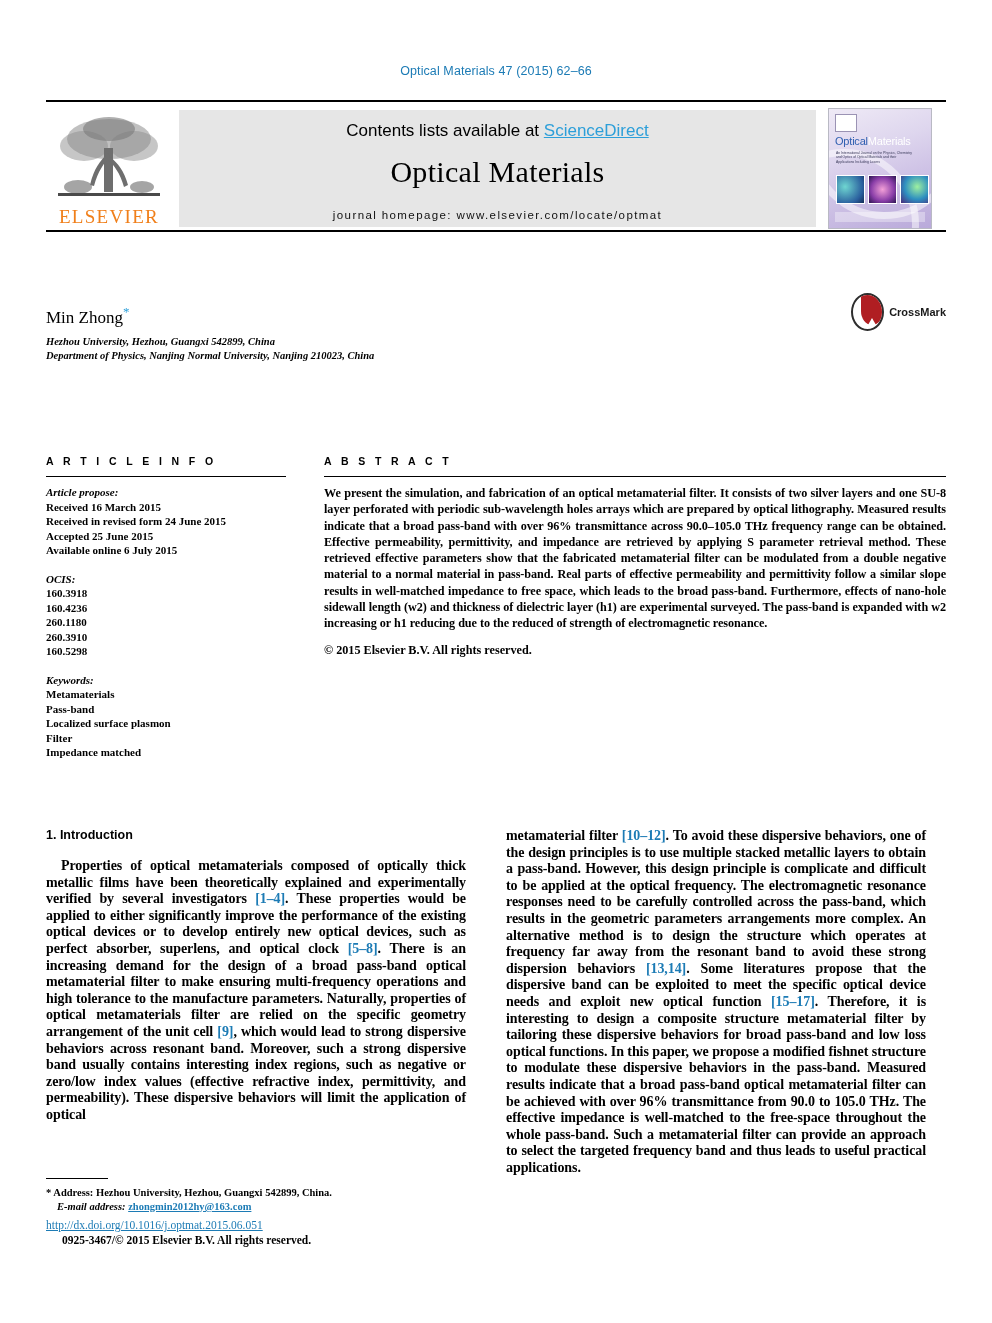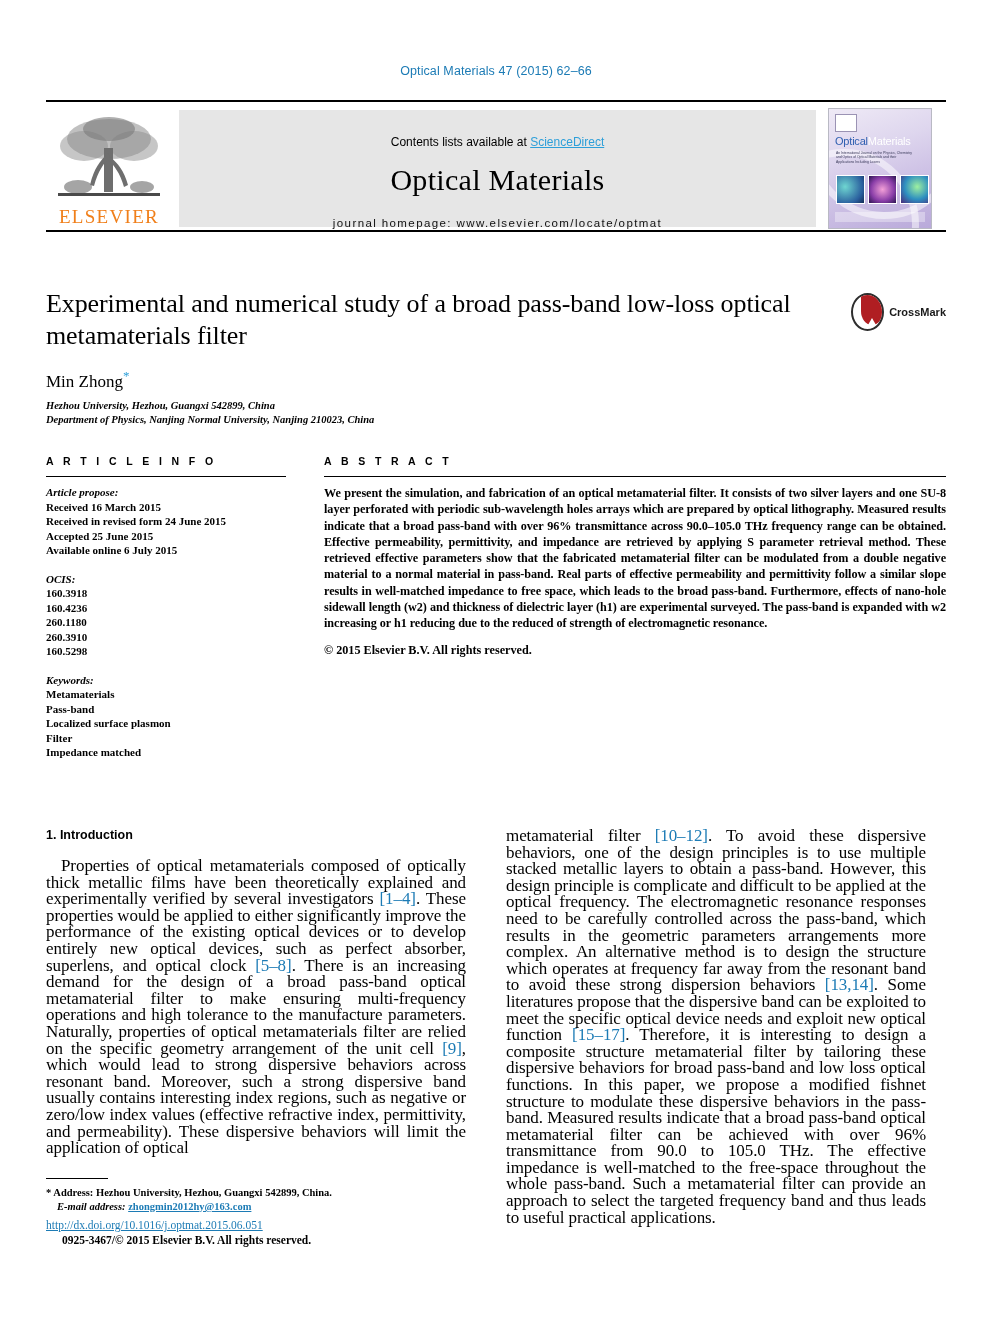--- a/index.html
+++ b/index.html
@@ -71,22 +71,22 @@
     position: absolute;
     top: 10px;
     left: 133px;
     width: 637px;
     height: 117px;
     background: #e6e6e6;
     text-align: center;
   }
   .contents-line {
     font-family: "Liberation Sans", sans-serif;
-    font-size: 12px;
-    padding-top: 25px;
+    font-size: 17px;
+    padding-top: 11px;
     color: #000;
   }
   .contents-line .sd {
     color: #2d9fd9;
   }
   .journal-title {
     font-family: "Liberation Serif", serif;
     font-size: 30px;
     margin-top: 14px;
     letter-spacing: 0.3px;
@@ -259,24 +259,24 @@
   .bcol { position: absolute; top:0; width: 420px; margin-top: 16px; }
   .bcol-l { left: 0; }
   .bcol-r { left: 460px; }
   .h2 {
     font-family: "Liberation Sans", sans-serif;
     font-size: 12.5px;
     font-weight: bold;
     margin-bottom: 16px;
   }
   .para {
-    font-size: 17px;
+    font-size: 14px;
     line-height: 16.6px;
     text-align: justify;
-    font-weight: normal;
+    font-weight: bold;
     letter-spacing: -0.08px;
   }
   .para.indent { text-indent: 15px; }
   a.ref, .ref {
     color: #1c7bb5;
     text-decoration: none;
   }
 
   
   .footnote {
@@ -357,21 +357,20 @@
         <div class="ci2"></div>
         <div class="ci3"></div>
       </div>
       <div class="cover-bottom"></div>
     </div>
 
     <div class="masthead-rule-bottom"></div>
   </div>
 
   <div class="title-block">
-    <div class="art-title">Experimental and numerical study of a broad pass-band low-loss optical metamaterials filter</div>
 
     <div class="crossmark">
       <div class="crossmark-badge"></div>
       <div class="crossmark-text">CrossMark</div>
     </div>
 
     <div class="author">
       <span>Min Zhong</span><span class="star">*</span>
     </div>
 

